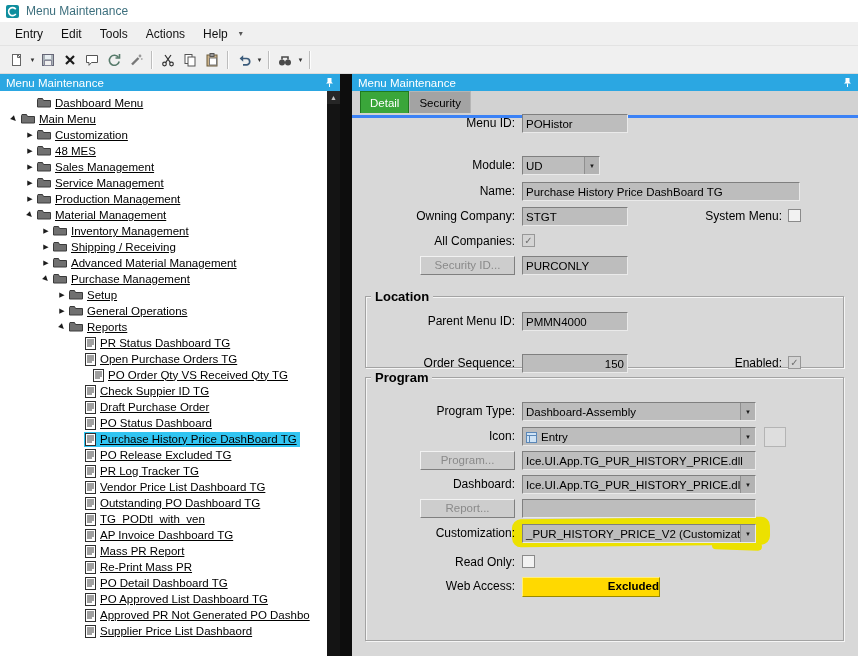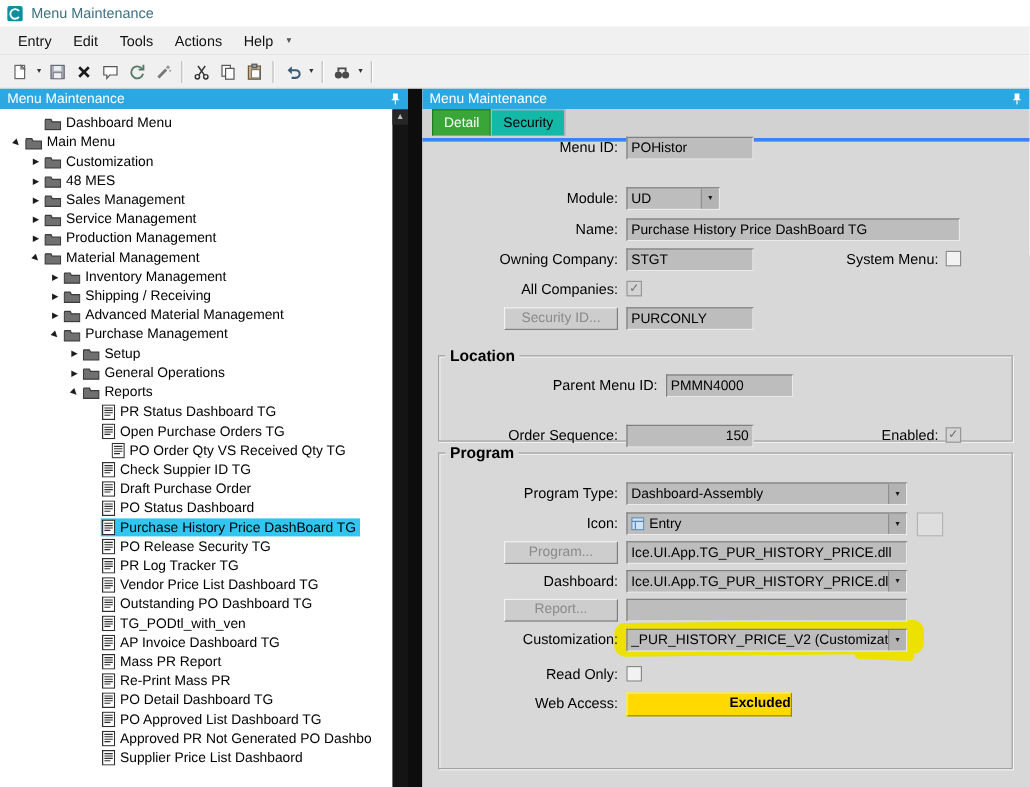--- a/index.html
+++ b/index.html
@@ -28,28 +28,28 @@
   .right-header { left:352px; top:74px; width:506px; }
   .splitter { position:absolute; left:340px; top:74px; width:12px; bottom:0; background:#0d0d0d; }
 
   
   .tree { position:absolute; left:0; top:91px; width:340px; bottom:0; background:#fff; overflow:hidden; padding-top:4px; }
   .tree-scrollbar { position:absolute; right:0; top:0; bottom:0; width:13px; background:#141414; }
   .sb-up { width:13px; height:13px; background:#262626; color:#c0c0c0; font-size:7px; display:flex; align-items:center; justify-content:center; }
   .tree-row { height:16px; display:flex; align-items:center; white-space:nowrap; font-size:11.5px; margin-right:13px; }
   .expander { width:12px; display:inline-flex; align-items:center; justify-content:center; font-size:7px; color:#1c1c1c; flex:0 0 12px; }
   .expander.expanded { transform:rotate(45deg); }
-  .row-inner { display:flex; align-items:flex-end; gap:4px; padding:1px 3px 1px 1px; }
+  .row-inner { display:flex; align-items:flex-start; gap:4px; padding:1px 3px 1px 1px;text-decoration:underline; }
   .tree-row.selected .row-inner { background:#31c5f2; }
   .node-icon { display:inline-flex; }
 
   
   .right-panel { position:absolute; left:352px; top:74px; width:506px; bottom:0; background:#d8d8d8; }
   .tabstrip { position:absolute; left:0; top:17px; right:0; height:27px; background:#d2d2d2; display:flex; align-items:flex-start; padding-left:8px; border-bottom:3px solid #3b82f6; }
-  .tab { height:22px; padding:0 9px; font-size:11.5px; display:flex; align-items:center; background:#14b8a6; color:#000; border:1px solid #b5b5b5; border-bottom:none; }
+  .tab { height:22px; padding:0 9px; font-size:11.5px; display:flex; align-items:center; background:#a3a3a3; color:#000; border:1px solid #b5b5b5; border-bottom:none; }
   .tab.active { background:#3aa63a; color:#fff; border-color:#1f7a1f; }
 
   .flabel { position:absolute; left:13px; width:150px; top:2px; text-align:right; font-size:12px; color:#000; white-space:nowrap; }
   .form-row { position:absolute; left:0; right:0; height:20px; z-index:2; }
   .field { position:absolute; top:0; height:19px; background:#bdbdbd; border:1px solid; border-color:#7f7f7f #eaeaea #eaeaea #7f7f7f; font-size:11.5px; line-height:16px; padding:1px 3px; color:#000; overflow:hidden; white-space:nowrap; }
   .combo { padding-right:18px; }
   .arrow-btn { position:absolute; right:0; top:0; bottom:0; width:15px; background:#b3b3b3; border-left:1px solid #8f8f8f; display:flex; align-items:center; justify-content:center; font-size:6px; color:#1a1a1a; }
   .btn3d { position:absolute; top:0; height:19px; background:#cdcdcd; border:1px solid; border-color:#f2f2f2 #7f7f7f #7f7f7f #f2f2f2; color:#8a8a8a; font-size:11.5px; text-align:center; line-height:16px; }
   .checkbox { position:absolute; top:2px; width:13px; height:13px; border:1px solid #8a8a8a; background:#f2f2f2; font-size:10px; line-height:11px; text-align:center; color:#6f6f6f; }
   .checkbox.checked { background:#d4d4d4; border-color:#979797; }
@@ -430,21 +430,21 @@
       </div>
       <div class="tree-row" style="padding-left: 72px;">
         <span class="expander"></span>
         <span class="row-inner">
           <span class="node-icon">
             <svg width="11" height="13" viewBox="0 0 11 13">
               <rect x="0.5" y="0.5" width="10" height="12" fill="#fff" stroke="#2e2e2e"></rect>
               <path d="M2 3 h7 M2 5 h7 M2 7 h7 M2 9 h5" stroke="#2e2e2e" stroke-width="0.9"></path>
             </svg>
           </span>
-          <span>PO Release Security TG</span>
+          <span>PO Release Excluded TG</span>
         </span>
       </div>
       <div class="tree-row" style="padding-left: 72px;">
         <span class="expander"></span>
         <span class="row-inner">
           <span class="node-icon">
             <svg width="11" height="13" viewBox="0 0 11 13">
               <rect x="0.5" y="0.5" width="10" height="12" fill="#fff" stroke="#2e2e2e"></rect>
               <path d="M2 3 h7 M2 5 h7 M2 7 h7 M2 9 h5" stroke="#2e2e2e" stroke-width="0.9"></path>
             </svg>
@@ -627,21 +627,21 @@
 
     <div class="form-row" style="top:182px;">
       <div class="btn3d" style="left:68px; width:95px;">Security ID...</div>
       <div class="field" style="left:170px; width:106px;">PURCONLY</div>
     </div>
 
     <div class="group" style="top:222px; height:72px;">
       <span class="gtitle">Location</span>
     </div>
 
-    <div class="form-row" style="top:238px;margin-left:33px;">
+    <div class="form-row" style="top:238px;">
       <span class="flabel">Parent Menu ID:</span>
       <div class="field" style="left:170px; width:106px;">PMMN4000</div>
     </div>
 
     <div class="form-row" style="top:280px;">
       <span class="flabel">Order Sequence:</span>
       <div class="field num" style="left:170px; width:106px;">150</div>
       <span class="flabel" style="left:330px; width:100px;">Enabled:</span>
       <span class="checkbox checked" style="left:436px;">✓</span>
     </div>

